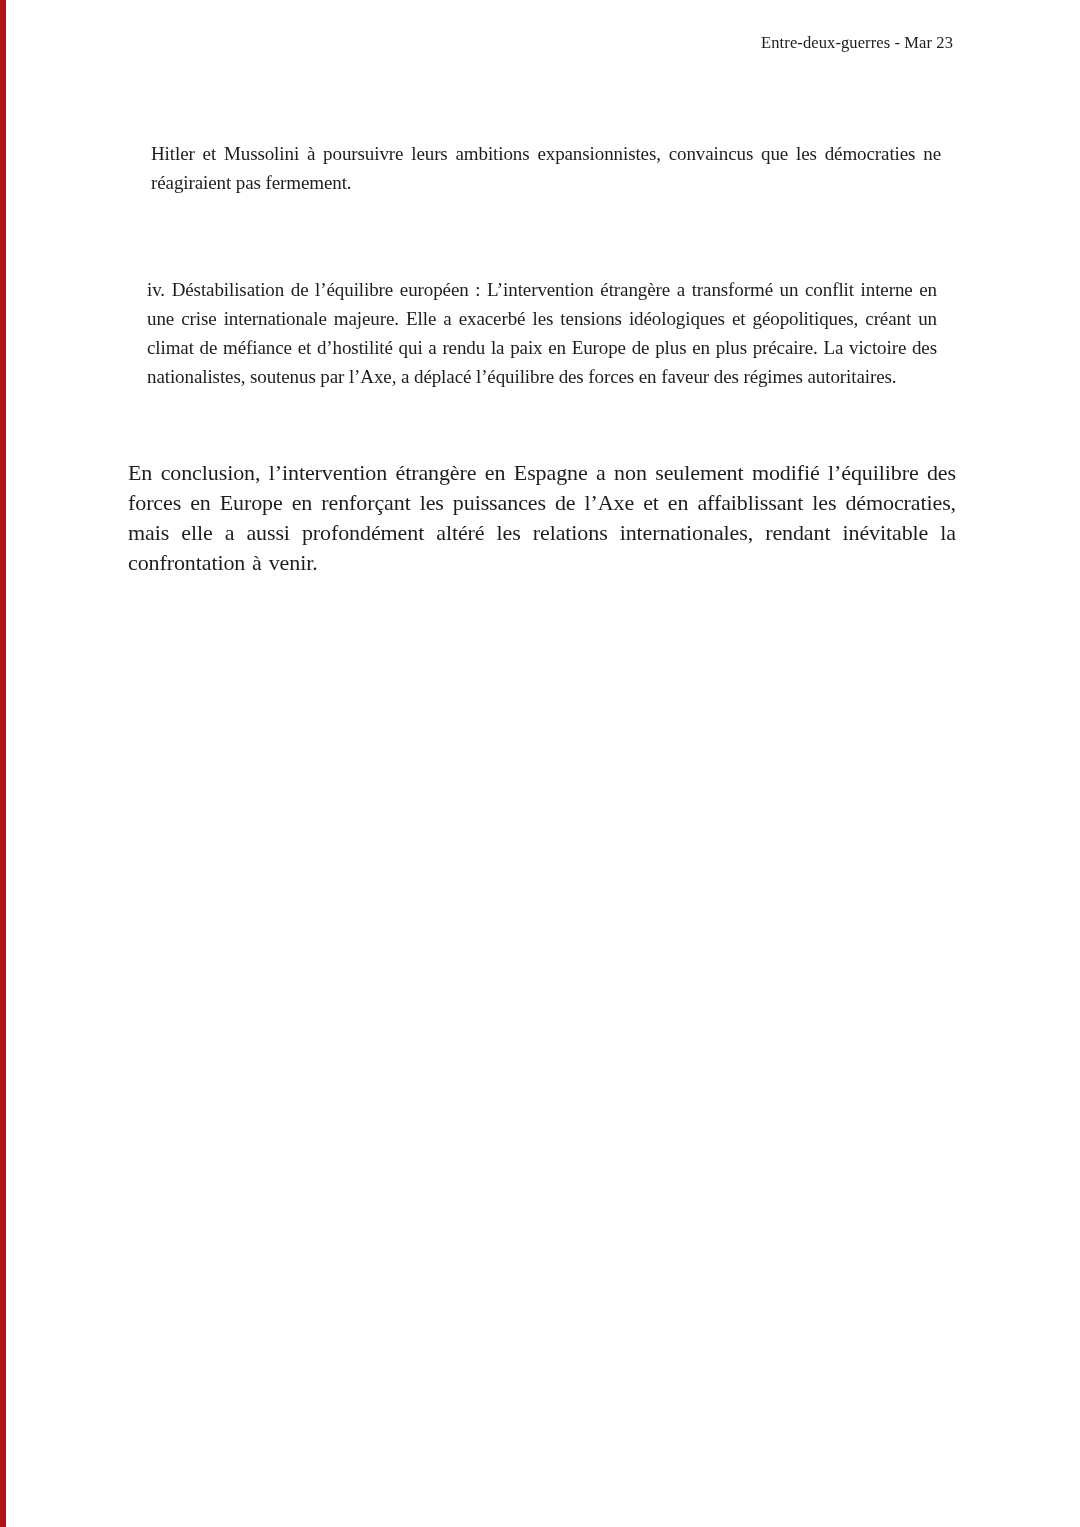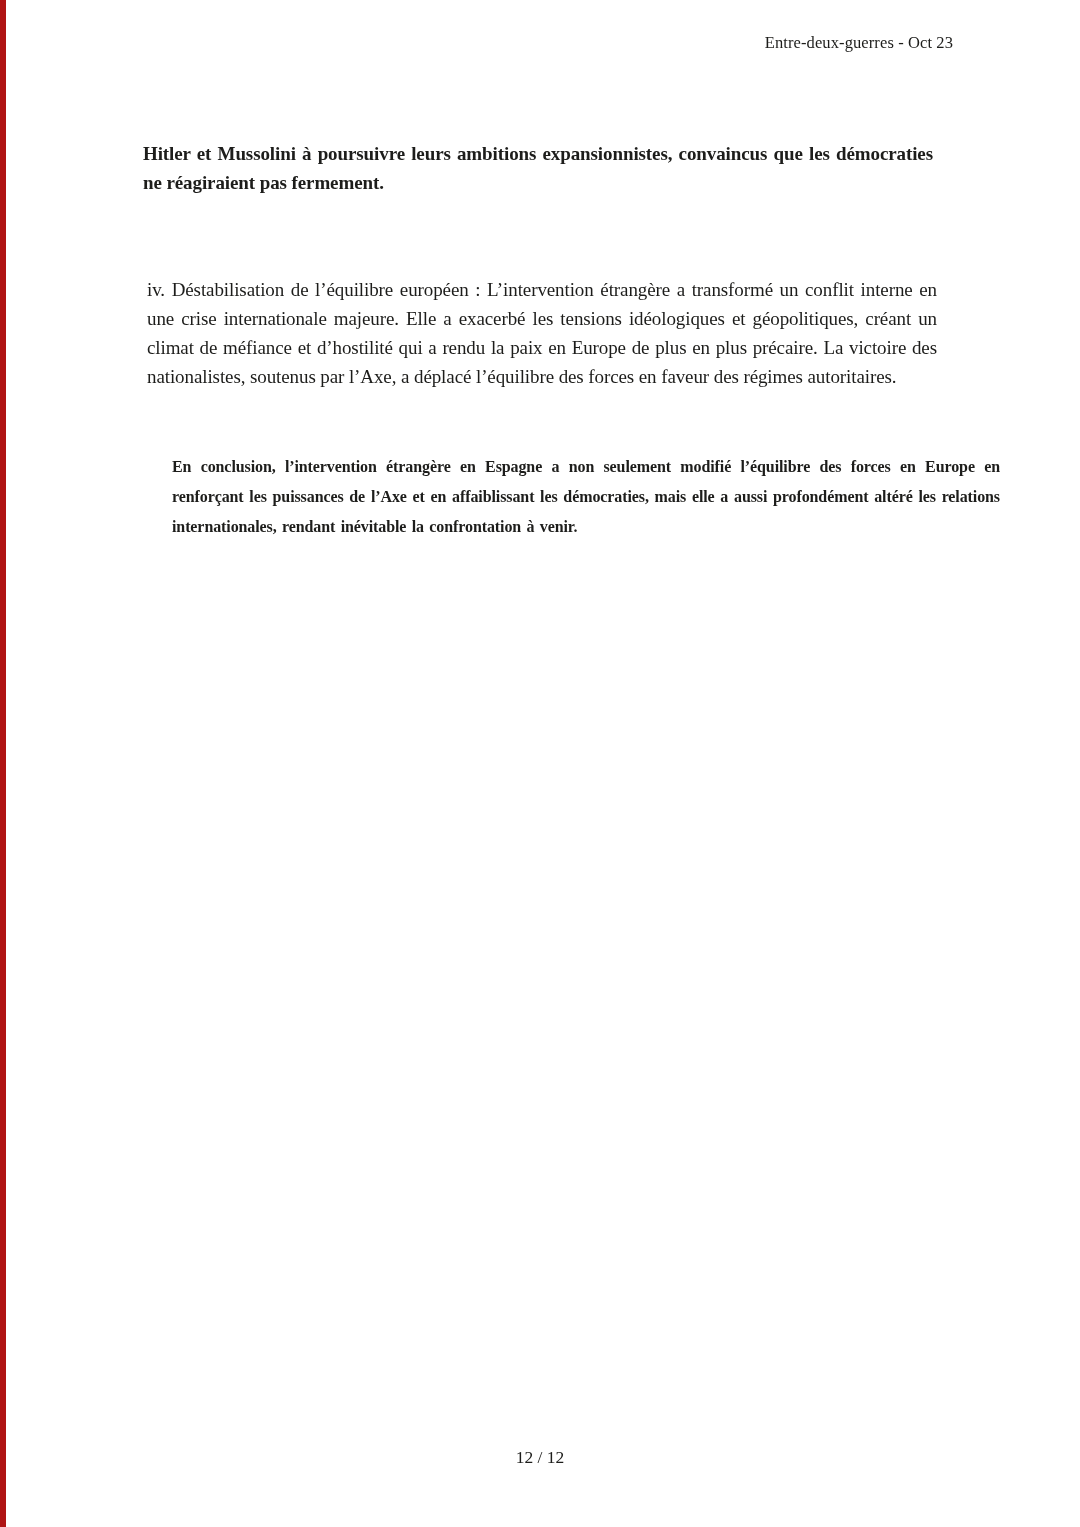--- a/index.html
+++ b/index.html
@@ -41,62 +41,59 @@
     position: absolute;
     font-size: 19px;
     line-height: 29px;
     text-align: justify;
     letter-spacing: -0.1px;
     hyphens: manual;
     -webkit-hyphens: manual;
   }
   .para-intro {
     top: 120px;
-    left: 143px;
+    left: 151px;
     width: 790px;
-    font-weight: bold;
   }
   .para-item {
     top: 256px;
     left: 147px;
     width: 790px;
   }
   .para-item strong {
     font-weight: normal;
   }
   .para-conclusion {
     top: 436px;
     left: 128px;
     width: 828px;
-    font-weight: bold;
-    font-size: 16px;
+    font-weight: normal;
+    font-size: 22px;
     line-height: 30px;
     word-spacing: 1.5px;
-    margin-left: 44px;
   }
   .doc-footer {
     position: absolute;
     top: 1447px;
     left: 0;
     width: 1080px;
     text-align: center;
     font-size: 17.5px;
     color: #1d1d1b;
   }
 </style>
 </head>
 <body style="color: rgb(29, 29, 27);">
 
 <div class="page">
 
   <div class="left-stripe" style="background: rgb(176, 20, 20);"></div>
 
-  <div class="doc-header">Entre-deux-guerres - Oct 23</div>
+  <div class="doc-header">Entre-deux-guerres - Mar 23</div>
 
   <p class="para para-intro">Hitler et Mussolini à poursuivre leurs ambitions expansionnistes, convaincus que les démocraties ne réagiraient pas fermement.</p>
 
   <p class="para para-item"><span>iv. </span><strong>Déstabilisation de l’équilibre européen :</strong><span> L’intervention étrangère a transformé un conflit interne en une crise internationale majeure. Elle a exacerbé les tensions idéologiques et géopoli­tiques, créant un climat de méfiance et d’hostilité qui a rendu la paix en Europe de plus en plus précaire. La victoire des nationalistes, soutenus par l’Axe, a déplacé l’équilibre des forces en faveur des régimes autoritaires.</span></p>
 
   <p class="para para-conclusion">En conclusion, l’intervention étrangère en Espagne a non seulement modifié l’équilibre des forces en Europe en renforçant les puissances de l’Axe et en affaiblissant les démocraties, mais elle a aussi profondément altéré les relations internationales, rendant inévitable la confrontation à venir.</p>
 
-  <div class="doc-footer">12 / 12</div>
 
 </div>
 
 </body></html>

